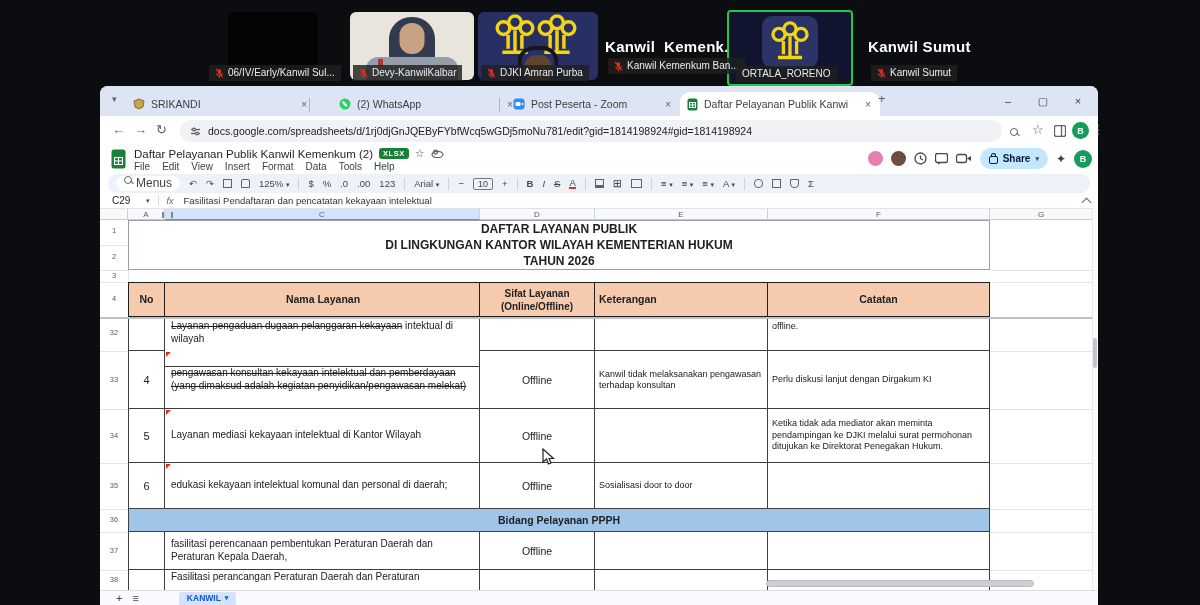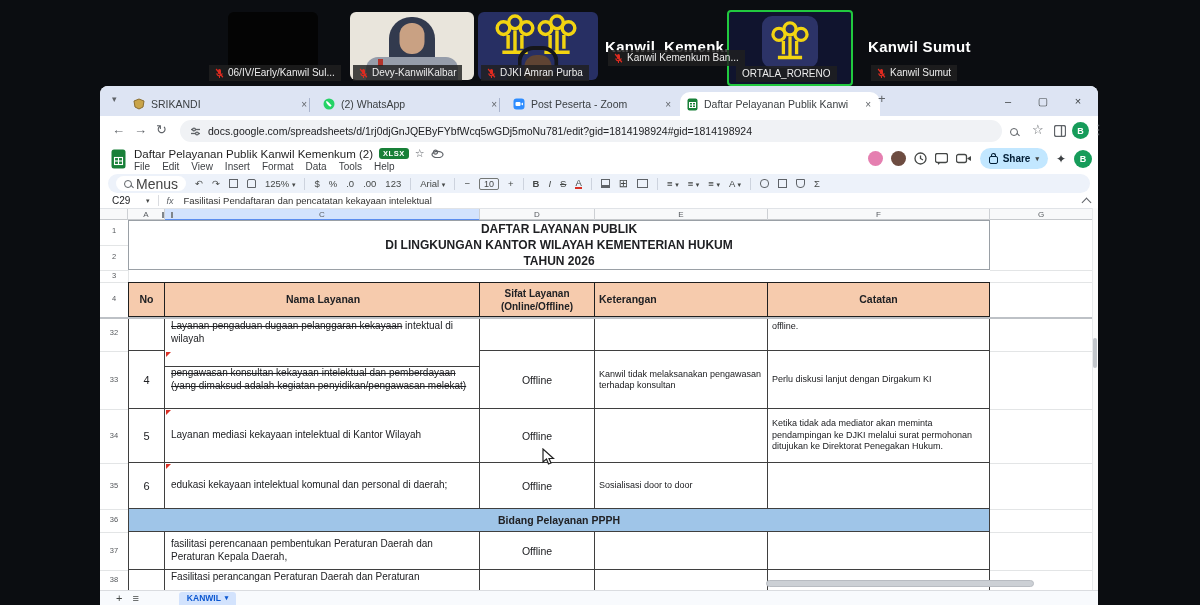--- a/index.html
+++ b/index.html
@@ -40,21 +40,21 @@
   #doctitle{position:absolute;left:34px;top:1px;display:flex;align-items:center;gap:6px;font-size:11.5px;color:#1f1f1f;}
   .badge{background:#188038;color:#fff;font-size:7.5px;font-weight:700;padding:1px 4px;border-radius:3px;letter-spacing:.5px;}
   #gsmenus{position:absolute;left:34px;top:15px;display:flex;gap:12px;font-size:10px;color:#3c3f43;}
   #gsright{position:absolute;right:6px;top:2px;display:flex;align-items:center;gap:8px;}
   .sharepill{display:flex;align-items:center;gap:5px;background:#c2e7ff;border-radius:11px;height:21px;padding:0 9px;font-size:10px;font-weight:700;color:#001d35;}
   .lockico{width:7px;height:6px;border:1.4px solid #001d35;border-radius:2px;position:relative;margin-top:3px;}
   .lockico:before{content:"";position:absolute;left:1px;top:-4px;width:3px;height:3px;border:1.4px solid #001d35;border-bottom:none;border-radius:3px 3px 0 0;}
   #gstoolbar{position:absolute;left:8px;top:88px;width:982px;height:19px;background:#edf2fa;border-radius:10px;
              display:flex;align-items:center;gap:9px;padding:0 8px;box-sizing:border-box;font-size:9.5px;color:#444746;}
   .tsep{width:1px;height:12px;background:#cdd3de;flex:0 0 auto;}
-  .menuspill{display:flex;align-items:center;gap:4px;background:#fff;border-radius:9px;height:15px;padding:0 8px;font-size:14px;color:#444;}
+  .menuspill{display:flex;gap:4px;background:#fff;border-radius:9px;height:15px;padding:0 8px;font-size:12px;color:#444;}
   .mag{width:6px;height:6px;border:1.4px solid #5f6368;border-radius:50%;position:relative;}
   .mag:after{content:"";position:absolute;left:5px;top:5px;width:4px;height:1.4px;background:#5f6368;transform:rotate(45deg);}
   .sq{width:9px;height:9px;border:1.3px solid #5f6368;box-sizing:border-box;}
   .sizebox{border:1px solid #747775;border-radius:2px;padding:0 4px;font-size:9px;}
   .caret{font-size:7px;color:#444746;}
   #fbar{position:absolute;left:0;top:107px;width:998px;height:15px;background:#fff;border-bottom:1px solid #e0e3e7;
         display:flex;align-items:center;font-size:10px;color:#202124;}
   
   #colhead{position:absolute;left:0;top:122px;width:992px;height:12px;background:#f8f9fa;border-bottom:1px solid #c6c9cc;border-top:1px solid #e0e3e7;box-sizing:border-box;}
   .chcell{position:absolute;top:0;height:12px;font-size:8px;color:#575b5f;text-align:center;line-height:12px;border-right:1px solid #cdd0d4;box-sizing:border-box;}
@@ -152,21 +152,21 @@
           <use href="#micmute"></use>
         </svg>
       <span>Devy-KanwilKalbar</span>
     </div>
     <div class="vlabel" style="left:481px;top:65px;">
       <svg class="micico">
           <use href="#micmute"></use>
         </svg>
       <span>DJKI Amran Purba</span>
     </div>
-    <div class="vlabel" style="left:608px;top:50px;">
+    <div class="vlabel" style="left:608px;top:58px;">
       <svg class="micico">
           <use href="#micmute"></use>
         </svg>
       <span>Kanwil Kemenkum Ban...</span>
     </div>
     <div class="vlabel" style="left:736px;top:66px;">
       <span>ORTALA_RORENO</span>
     </div>
     <div class="vlabel" style="left:871px;top:65px;">
       <svg class="micico">
@@ -181,21 +181,21 @@
     <div id="tabstrip">
       <span class="navico" style="left:12px;top:8px;font-size:9px;">▾</span>
       <div class="tab" style="left:26px;width:176px;">
         <svg width="12" height="12">
             <polygon points="6,1 11,3 10,9 6,11 2,9 1,3" fill="#c9a449" stroke="#8a6d2f"></polygon>
           </svg>
         <span class="lbl">SRIKANDI</span>
         <span class="tclose">×</span>
       </div>
       <div class="tabsep" style="left:209px;"></div>
-      <div class="tab" style="left:216px;width:176px;">
+      <div class="tab" style="left:232px;width:176px;">
         <svg width="12" height="12">
             <circle cx="6" cy="6" r="5.5" fill="#25d366"></circle>
             <path d="M3.7,3 C5.5,4 6.5,5.5 8.6,7.4 L7.4,8.8 C5,7.6 3.8,5.8 3,3.8 Z" fill="#fff"></path>
           </svg>
         <span class="lbl">(2) WhatsApp</span>
         <span class="tclose">×</span>
       </div>
       <div class="tabsep" style="left:399px;"></div>
       <div class="tab" style="left:406px;width:160px;">
         <svg width="12" height="12">

